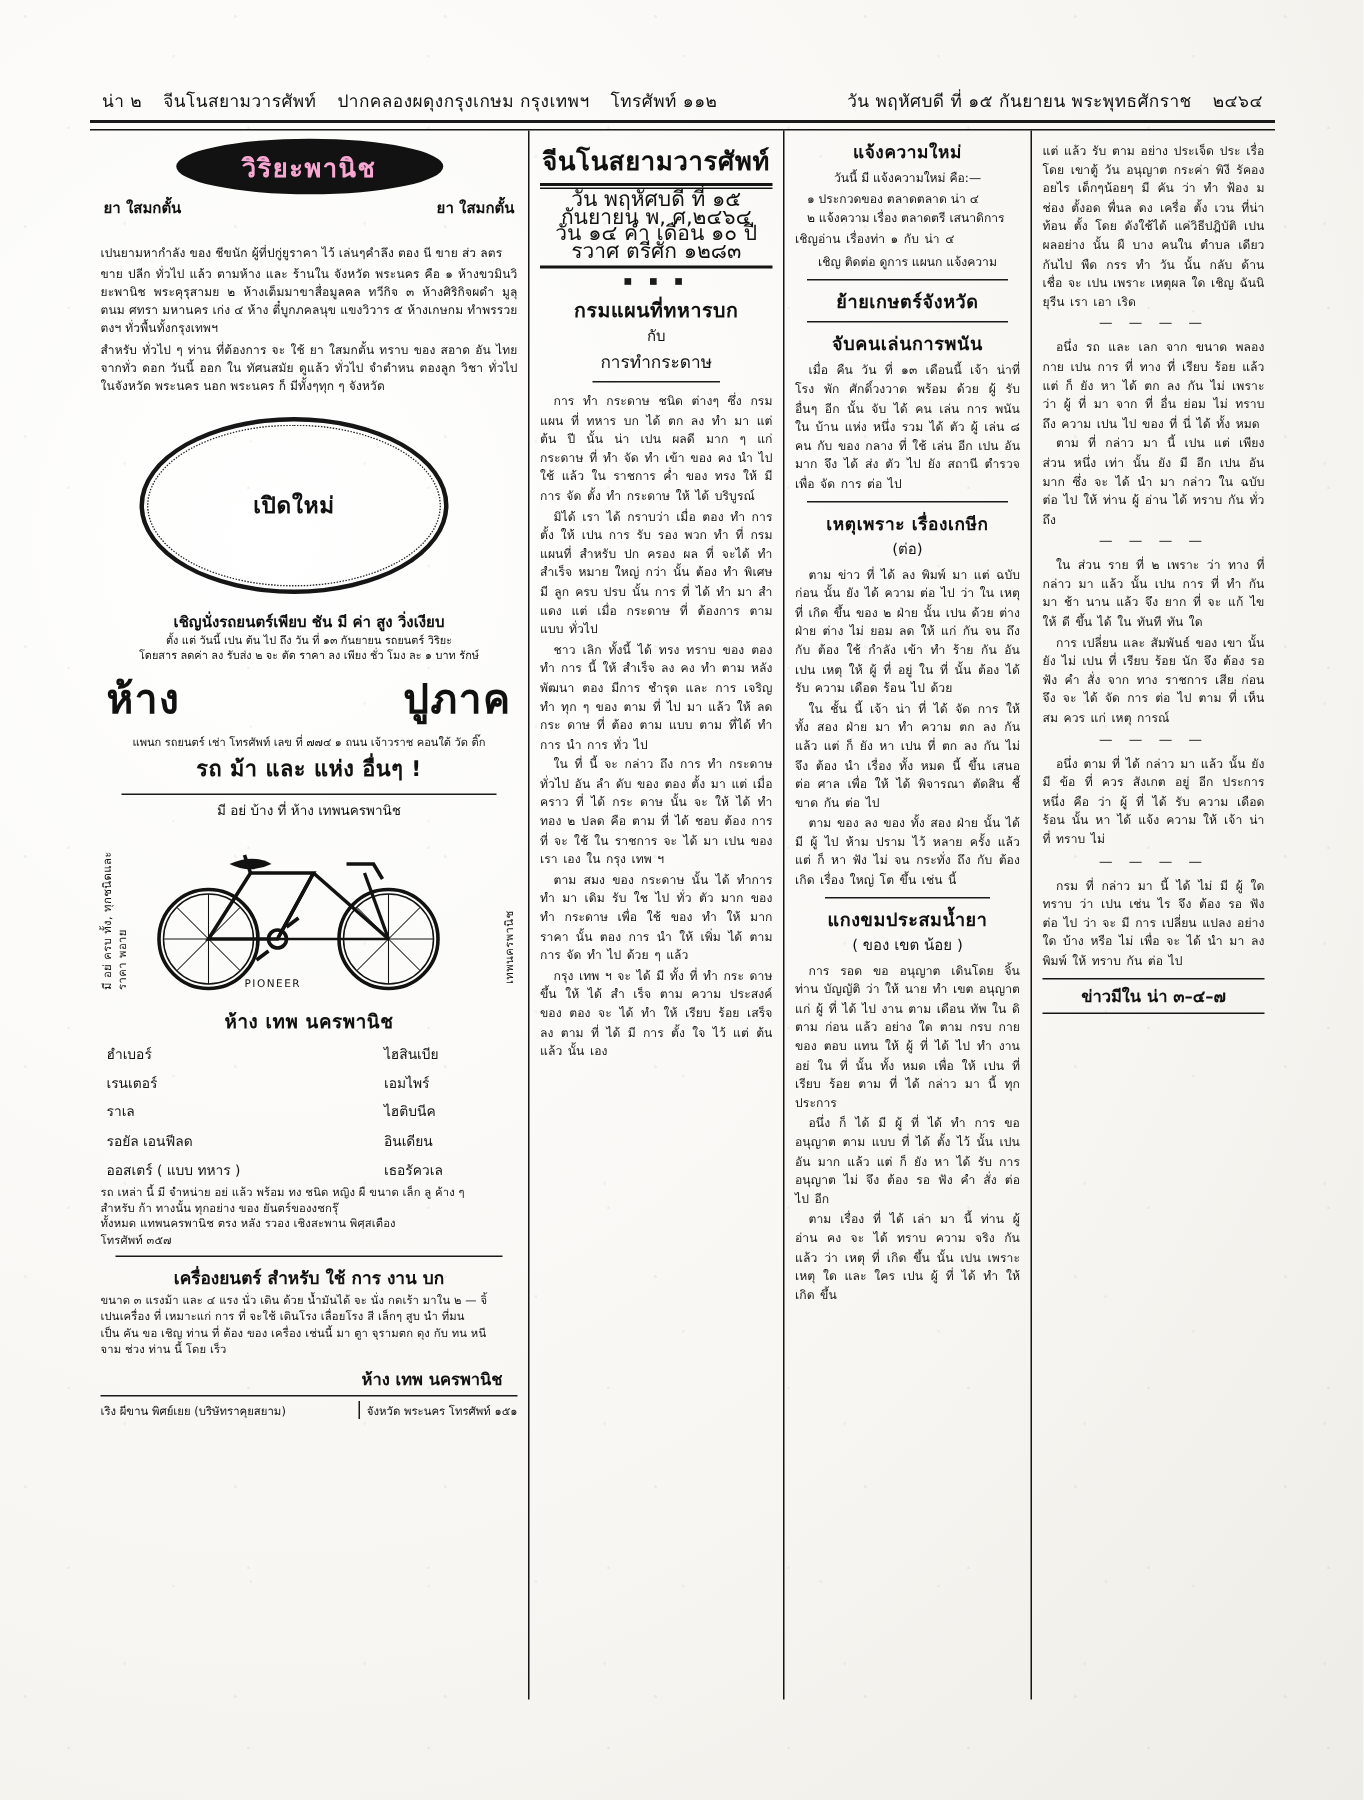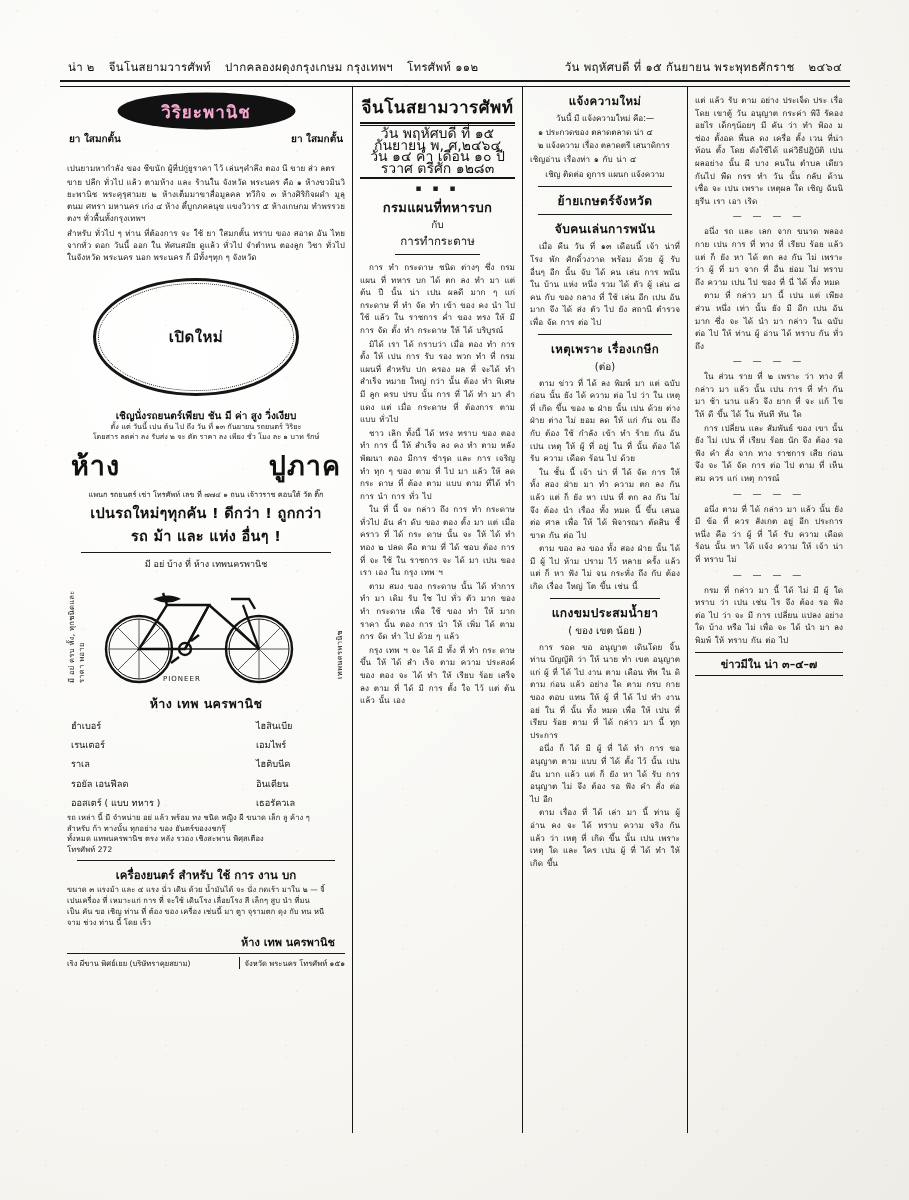--- a/index.html
+++ b/index.html
@@ -193,21 +193,20 @@
       <div class="ad-center" style="font-weight:bold;font-size:10px">เชิญนั่งรถยนตร์เพียบ ชัน มี ค่า สูง วิ่งเงียบ</div>
       <div class="ad-center" style="white-space:pre-line;font-size:7.3px;line-height:10px">ตั้ง แต่ วันนี้ เปน ต้น ไป ถึง วัน ที่ ๑๓ กันยายน      รถยนตร์ วิริยะ
 โดยสาร ลดค่า ลง รับส่ง ๒      จะ ตัด ราคา ลง เพียง ชั่ว โมง ละ ๑ บาท รักษ์</div>
 
       <div class="big-headline">
         <span>ห้าง</span>
         <span>ปูภาค</span>
       </div>
       <div class="ad-center" style="font-size:7.4px">แพนก รถยนตร์ เช่า        โทรศัพท์ เลข ที่ ๗๗๔ ๑        ถนน เจ้าวราช คอนใต้ วัด ติ๊ก</div>
 
-      <div class="promo">เปนรถใหม่ๆทุกคัน !   ดีกว่า ! ถูกกว่า</div>
       <div class="promo">รถ ม้า และ แห่ง อื่นๆ !</div>
 
       <div class="sep"></div>
 
       <div class="ad-center" style="font-size:9px">มี อย่ บ้าง ที่ ห้าง เทพนครพานิช</div>
 
       <div class="bike-stage">
         <div class="side-vert" style="left:0px;top:6px;height:104px">มี อย่ ครบ ทั้ง, ทุกชนิดและราคา พอาย</div>
         <div class="side-vert" style="right:0px;top:10px;height:96px">เทพนครพานิช</div>
         <svg class="bike" width="230" height="112" viewBox="0 0 230 112" style="position:absolute;left:24px;top:2px">
@@ -270,21 +269,21 @@
           <tr>
             <td>ออสเตร์ ( แบบ ทหาร )</td>
             <td class="r">เธอรัควเล</td>
           </tr>
         </tbody>
       </table>
 
       <div class="ad-para" style="white-space:pre-line;font-size:7.5px;line-height:10.5px;margin-top:1px">รถ เหล่า นี้ มี จำหน่าย อย่ แล้ว พร้อม ทง ชนิด หญิง   ผื ขนาด เล็ก ลู ค้าง ๆ
 สำหรับ ก้า ทางนั้น ทุกอย่าง   ของ ยันตร์ของงชกรุ๊
 ทั้งหมด แทพนครพานิช   ตรง หลัง รวอง เชิงสะพาน พิศฺสเตือง
-โทรศัพท์ 272</div>
+โทรศัพท์ ๓๕๗</div>
 
       <div class="sep" style="margin:5px 10px"></div>
 
       <div class="ad-title-md" style="font-size:11.5px">เครื่องยนตร์ สำหรับ ใช้ การ งาน บก</div>
       <div class="ad-para" style="white-space:pre-line;font-size:7.5px;line-height:10.8px">ขนาด ๓ แรงม้า และ ๔ แรง นั่ว เดิน ด้วย น้ำมันได้     จะ นั่ง กดเร้า มาใน ๒ — จิ้
 เปนเครื่อง ที่ เหมาะแก่ การ ที่ จะใช้ เดินโรง เลื่อยโรง สี เล็กๆ  สูบ นำ  ที่มน
 เป็น คัน   ขอ เชิญ ท่าน ที่ ต้อง ของ เครื่อง เช่นนี้     มา ตูา จุรามตก ดุง กับ ทน หนี
 จาม ช่วง ท่าน นี้ โดย เร็ว</div>
 
       <div class="foot-sign">ห้าง เทพ นครพานิช</div>

